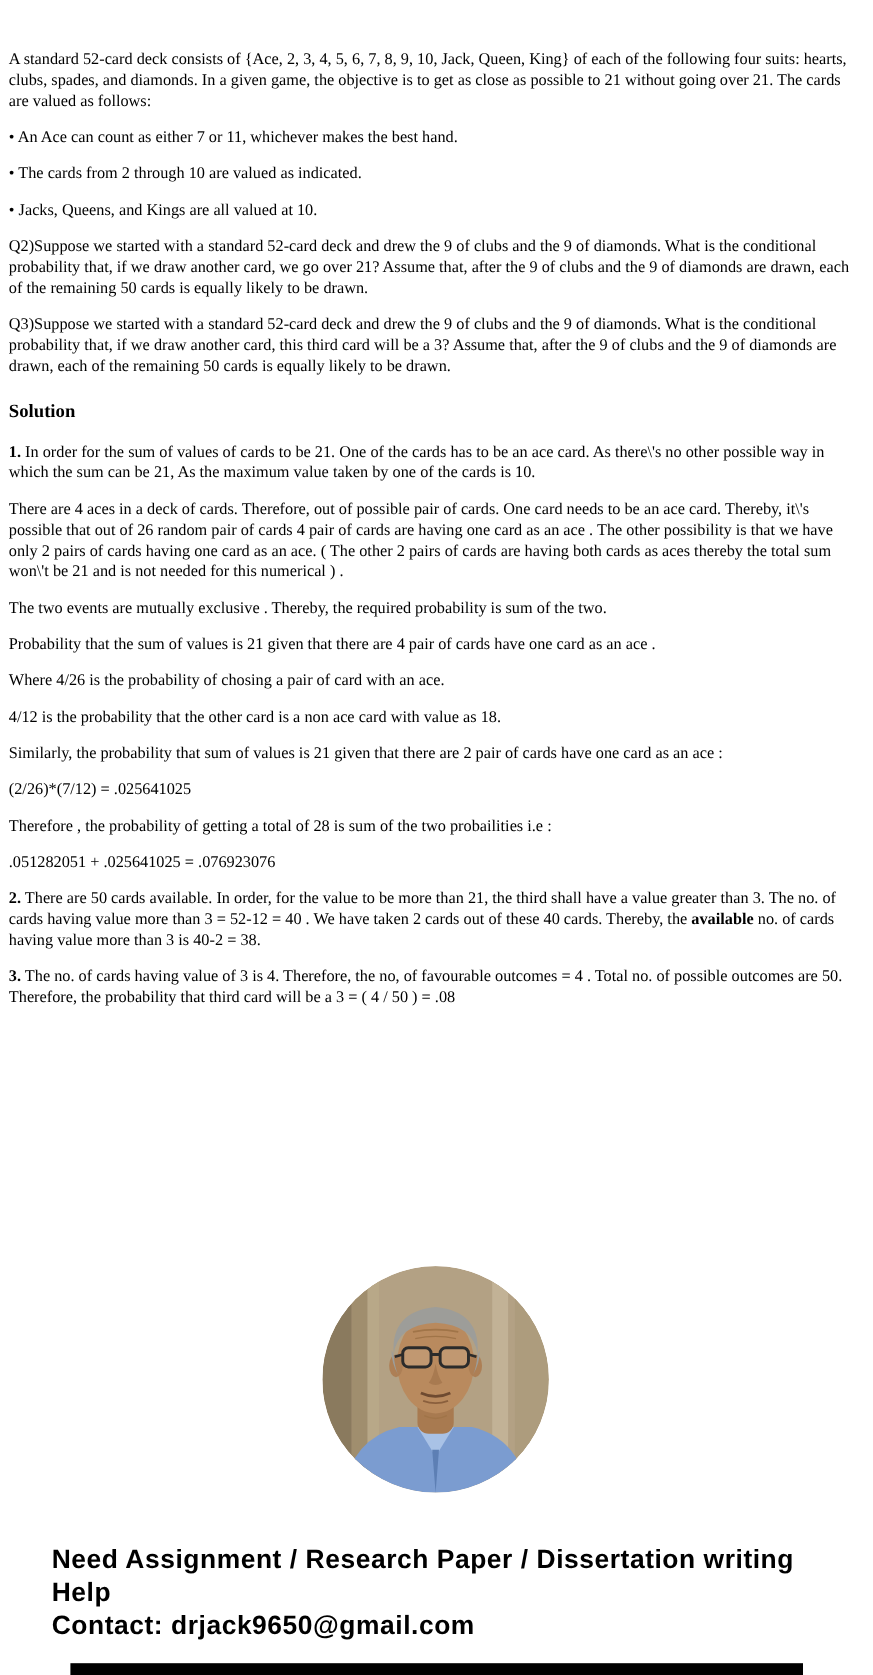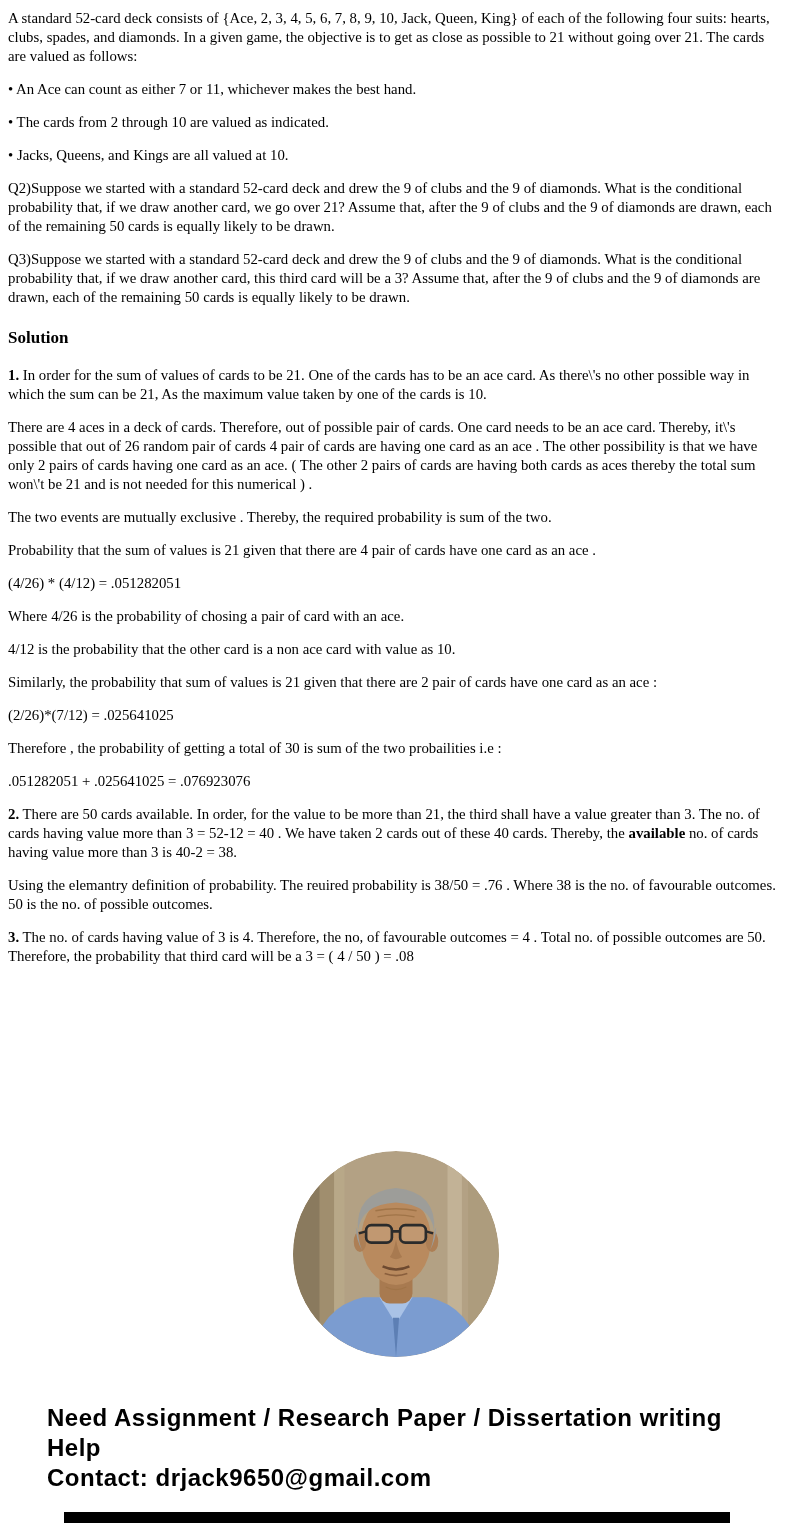--- a/index.html
+++ b/index.html
@@ -10,20 +10,21 @@
     background: #ffffff;
     color: #000000;
     position: relative;
     overflow: hidden;
     font-family: "Liberation Serif", serif;
   }
   .doc {
     padding: 9px 11px 0 8px;
     font-size: 14.8px;
     line-height: 19px;
+    margin-top: 36px;
   }
   .doc p {
     margin: 0 0 14px 0;
     white-space: pre-line;
   }
   .doc h2 {
     font-size: 17px;
     font-weight: bold;
     margin: 21px 0 18px 0;
     line-height: 20px;
@@ -67,29 +68,27 @@
     <p><span>• An Ace can count as either 7 or 11, whichever makes the best hand.</span></p>
     <p><span>• The cards from 2 through 10 are valued as indicated.</span></p>
     <p><span>• Jacks, Queens, and Kings are all valued at 10.</span></p>
     <p><span>Q2)Suppose we started with a standard 52-card deck and drew the 9 of clubs and the 9 of diamonds. What is the conditional probability that, if we draw another card, we go over 21? Assume that, after the 9 of clubs and the 9 of diamonds are drawn, each of the remaining 50 cards is equally likely to be drawn.</span></p>
     <p><span>Q3)Suppose we started with a standard 52-card deck and drew the 9 of clubs and the 9 of diamonds. What is the conditional probability that, if we draw another card, this third card will be a 3? Assume that, after the 9 of clubs and the 9 of diamonds are drawn, each of the remaining 50 cards is equally likely to be drawn.</span></p>
     <h2><span>Solution</span></h2>
     <p><b>1.</b><span> In order for the sum of values of cards to be 21. One of the cards has to be an ace card. As there\'s no other possible way in which the sum can be 21, As the maximum value taken by one of the cards is 10.</span></p>
     <p><span>There are 4 aces in a deck of cards. Therefore, out of possible pair of cards. One card needs to be an ace card. Thereby, it\'s possible that out of 26 random pair of cards 4 pair of cards are having one card as an ace . The other possibility is that we have only 2 pairs of cards having one card as an ace. ( The other 2 pairs of cards are having both cards as aces thereby the total sum won\'t be 21 and is not needed for this numerical ) .</span></p>
     <p><span>The two events are mutually exclusive . Thereby, the required probability is sum of the two.</span></p>
     <p><span>Probability that the sum of values is 21 given that there are 4 pair of cards have one card as an ace .</span></p>
-    <p><span>(4/26) * (4/12) = .051282051</span></p>
     <p><span>Where 4/26 is the probability of chosing a pair of card with an ace.</span></p>
-    <p><span>4/12 is the probability that the other card is a non ace card with value as 10.</span></p>
+    <p><span>4/12 is the probability that the other card is a non ace card with value as 18.</span></p>
     <p><span>Similarly, the probability that sum of values is 21 given that there are 2 pair of cards have one card as an ace :</span></p>
     <p><span>(2/26)*(7/12) = .025641025</span></p>
-    <p><span>Therefore , the probability of getting a total of 30 is sum of the two probailities i.e :</span></p>
+    <p><span>Therefore , the probability of getting a total of 28 is sum of the two probailities i.e :</span></p>
     <p><span>.051282051 + .025641025 = .076923076</span></p>
     <p><b>2.</b><span> There are 50 cards available. In order, for the value to be more than 21, the third shall have a value greater than 3. The no. of cards having value more than 3 = 52-12 = 40 . We have taken 2 cards out of these 40 cards. Thereby, the </span><b>available</b><span> no. of cards having value more than 3 is 40-2 = 38.</span></p>
-    <p><span>Using the elemantry definition of probability. The reuired probability is 38/50 = .76 . Where 38 is the no. of favourable outcomes. 50 is the no. of possible outcomes.</span></p>
     <p><b>3.</b><span> The no. of cards having value of 3 is 4. Therefore, the no, of favourable outcomes = 4 . Total no. of possible outcomes are 50.
 Therefore, the probability that third card will be a 3 = ( 4 / 50 ) = .08</span></p>
   </div>
 
 <div class="avatar-wrap">
   <svg viewBox="0 0 200 200" aria-hidden="true">
     <defs>
       <clipPath id="circ">
           <circle cx="100" cy="100" r="100"></circle>
         </clipPath>

